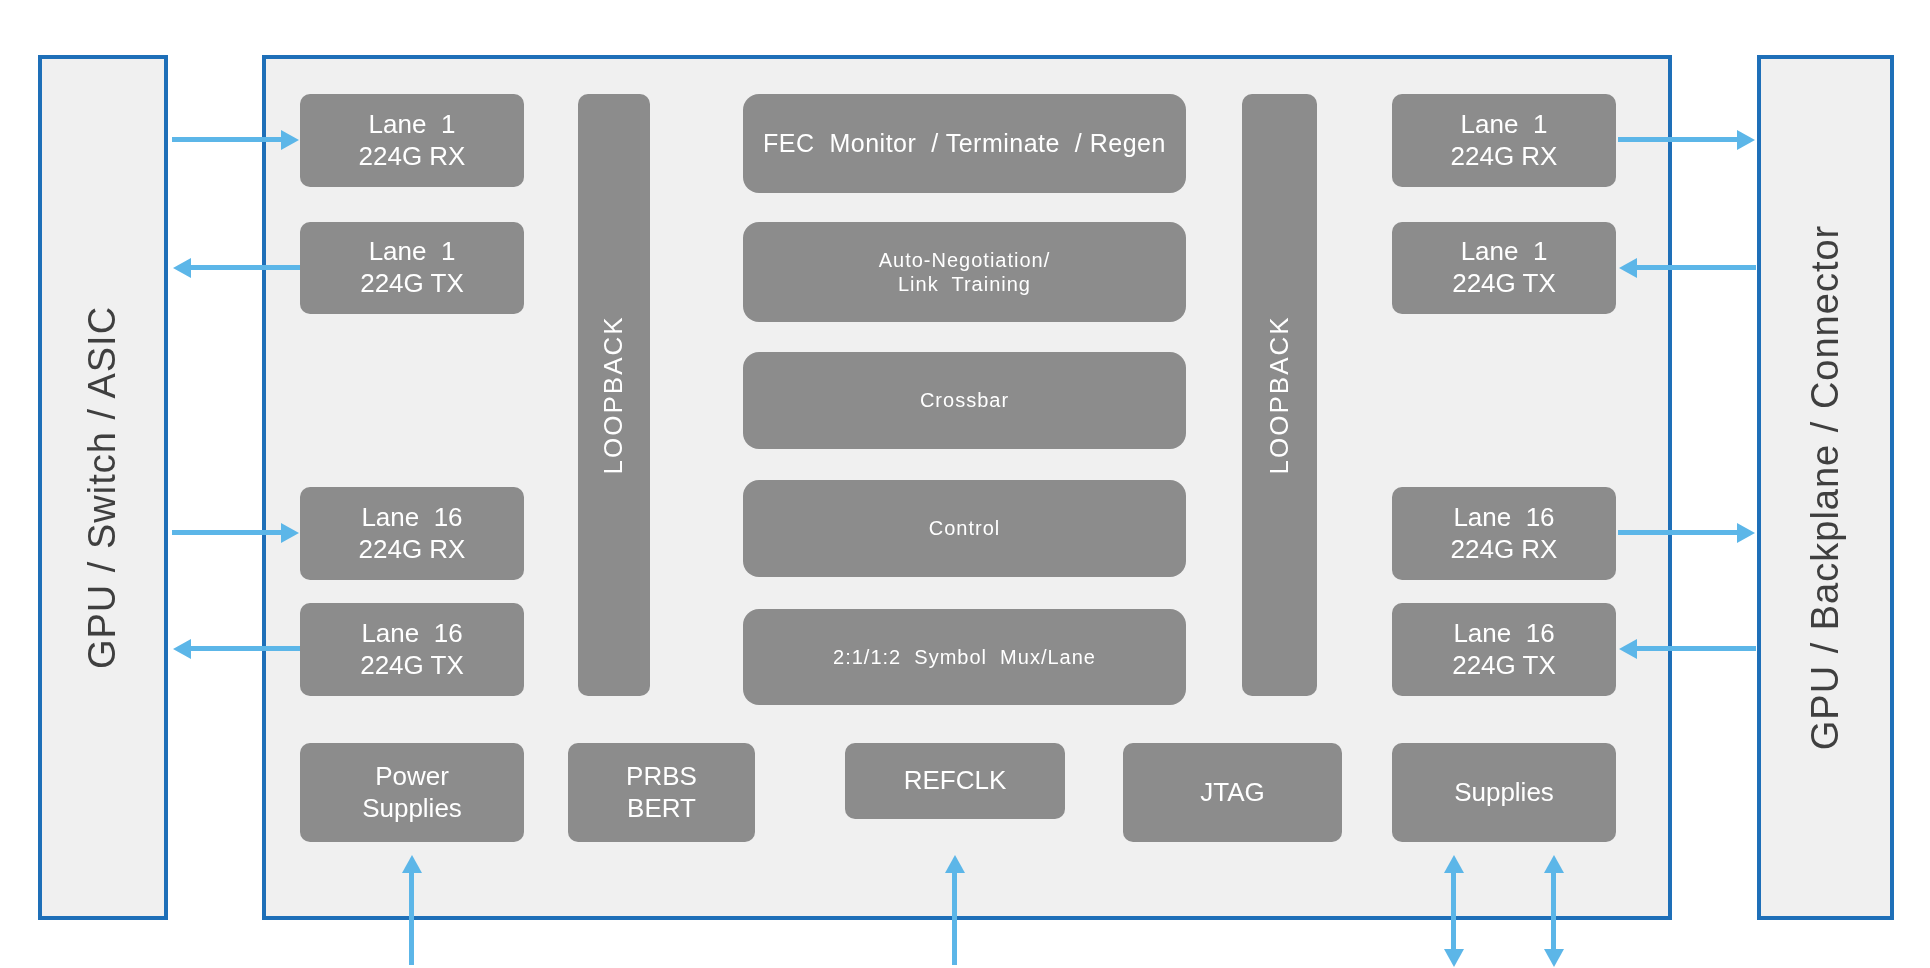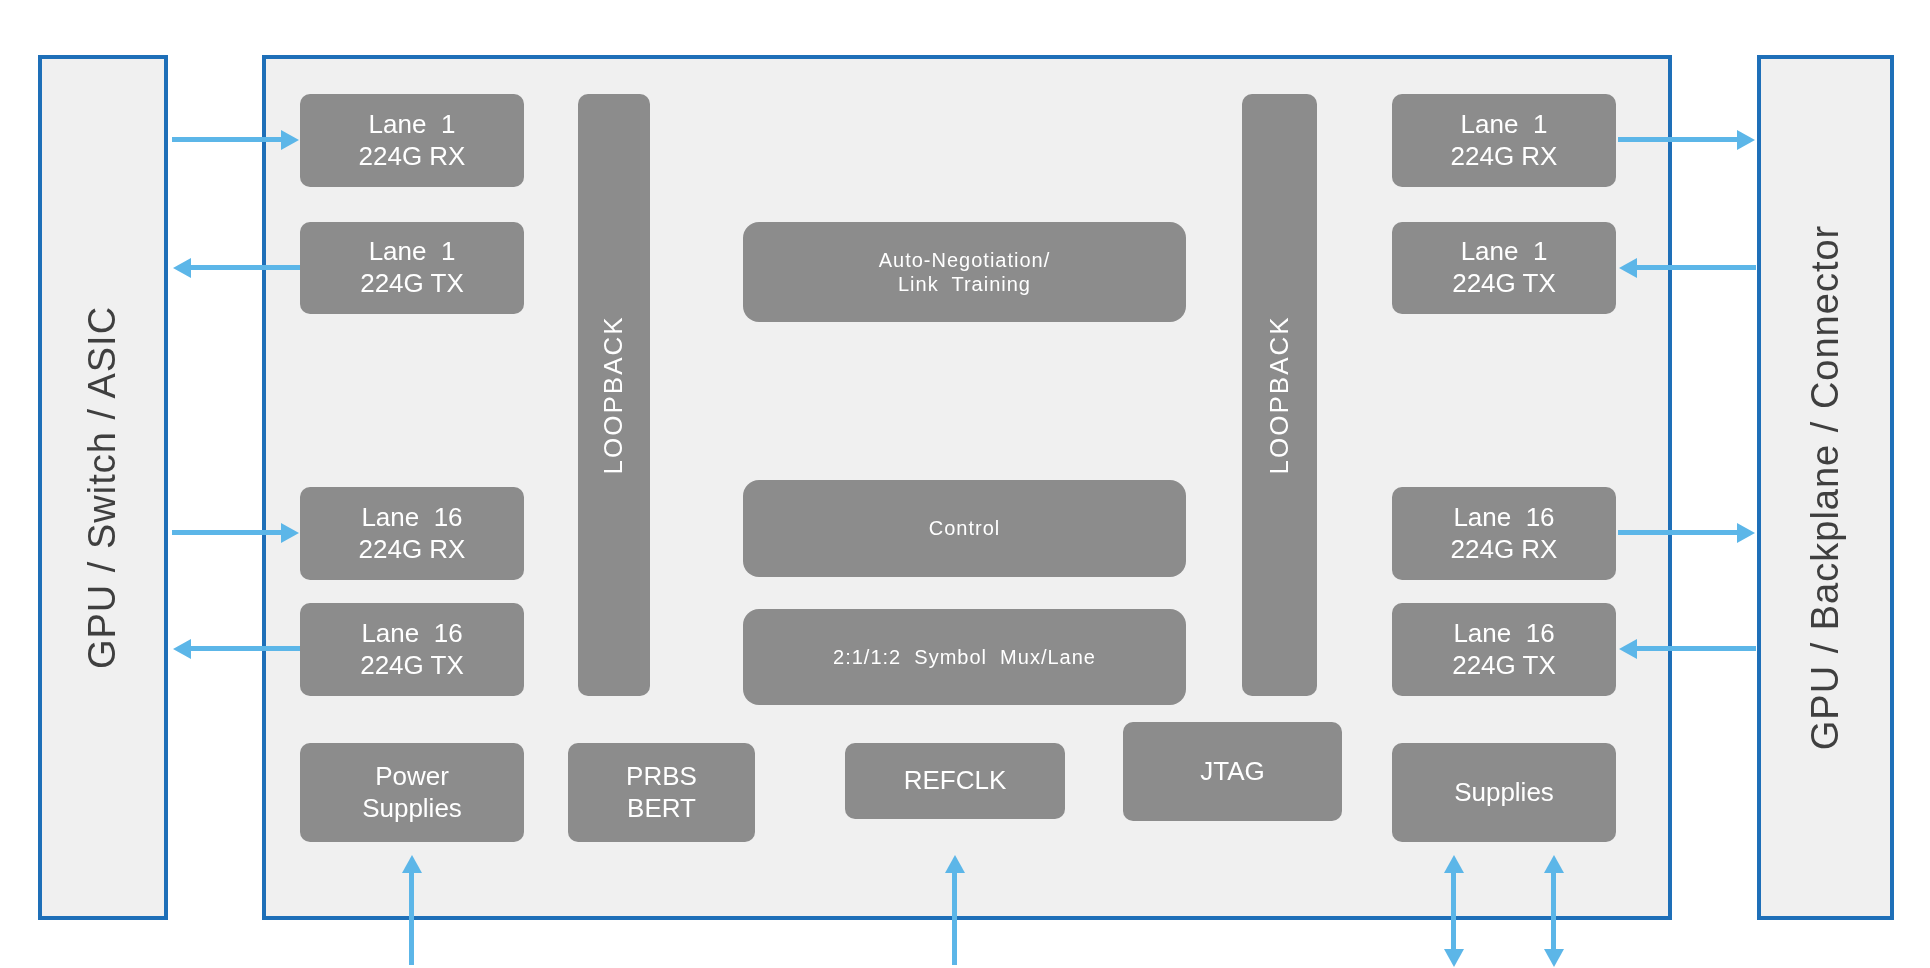--- a/index.html
+++ b/index.html
@@ -92,22 +92,24 @@
 224G TX</div>
   <div class="blk" style="left:300px;top:487px;width:224px;height:93px">Lane  16
 224G RX</div>
   <div class="blk" style="left:300px;top:603px;width:224px;height:93px">Lane  16
 224G TX</div>
 
   <div class="blk" style="left:578px;top:94px;width:72px;height:602px">
     <span class="vtext loop-label">LOOPBACK</span>
   </div>
 
+  <div class="blk center fec" style="left:743px;top:94px;width:443px;height:99px">FEC  Monitor  / Terminate  / Regen</div>
   <div class="blk center" style="left:743px;top:222px;width:443px;height:100px">Auto-Negotiation/
 Link  Training</div>
+  <div class="blk center" style="left:743px;top:352px;width:443px;height:97px">Crossbar</div>
   <div class="blk center" style="left:743px;top:480px;width:443px;height:97px">Control</div>
   <div class="blk center" style="left:743px;top:609px;width:443px;height:96px">2:1/1:2  Symbol  Mux/Lane</div>
 
   <div class="blk" style="left:1242px;top:94px;width:75px;height:602px">
     <span class="vtext loop-label">LOOPBACK</span>
   </div>
 
   <div class="blk" style="left:1392px;top:94px;width:224px;height:93px">Lane  1
 224G RX</div>
   <div class="blk" style="left:1392px;top:222px;width:224px;height:92px">Lane  1
@@ -115,21 +117,21 @@
   <div class="blk" style="left:1392px;top:487px;width:224px;height:93px">Lane  16
 224G RX</div>
   <div class="blk" style="left:1392px;top:603px;width:224px;height:93px">Lane  16
 224G TX</div>
 
   <div class="blk" style="left:300px;top:743px;width:224px;height:99px">Power
 Supplies</div>
   <div class="blk" style="left:568px;top:743px;width:187px;height:99px">PRBS
 BERT</div>
   <div class="blk" style="left:845px;top:743px;width:220px;height:76px">REFCLK</div>
-  <div class="blk" style="left:1123px;top:722px;width:219px;height:99px">JTAG</div>
+  <div class="blk" style="left:1123px;top:743px;width:219px;height:99px">JTAG</div>
   <div class="blk" style="left:1392px;top:743px;width:224px;height:99px">Supplies</div>
 
   <div class="ar h head-r" style="left:172px;top:137px;width:110px"></div>
   <div class="ar h head-l" style="left:190px;top:265px;width:110px"></div>
   <div class="ar h head-r" style="left:172px;top:530px;width:110px"></div>
   <div class="ar h head-l" style="left:190px;top:646px;width:110px"></div>
 
   <div class="ar h head-r" style="left:1618px;top:137px;width:120px"></div>
   <div class="ar h head-l" style="left:1636px;top:265px;width:120px"></div>
   <div class="ar h head-r" style="left:1618px;top:530px;width:120px"></div>

